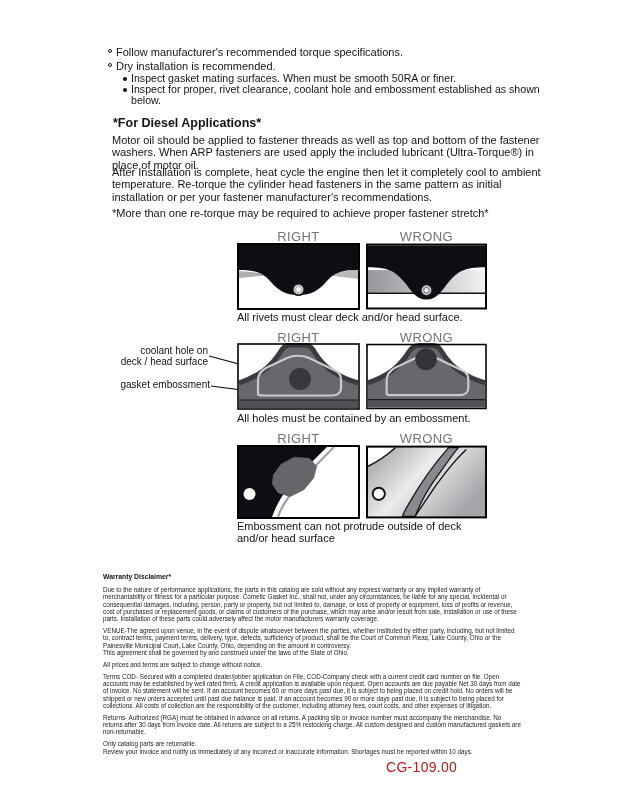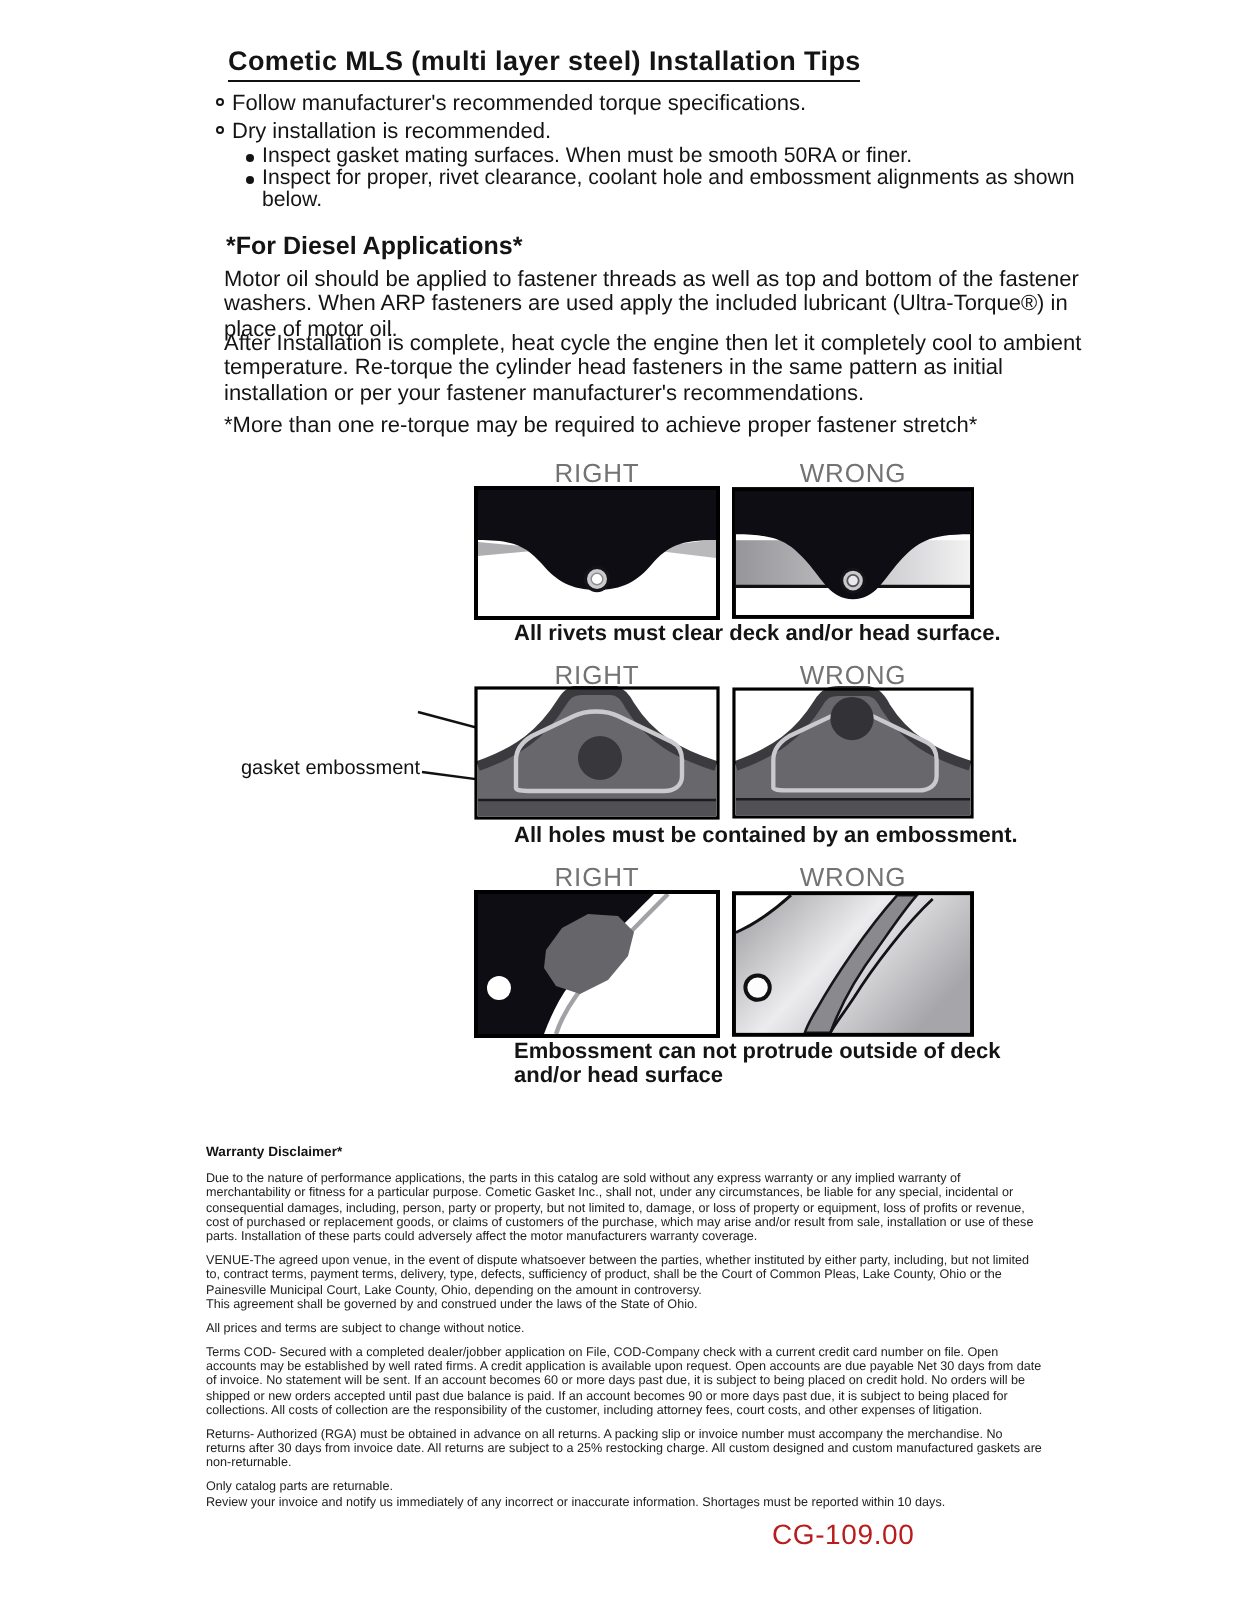--- a/index.html
+++ b/index.html
@@ -17,55 +17,54 @@
   .marker.ring { border:1px solid #141414; margin-top:4px; }
   .marker.dot  { background:#141414; margin-top:3.5px; }
 
   .diesel-h { position:absolute; left:113px; top:116px; font-size:12.5px; font-weight:bold; }
   .para { position:absolute; left:112px; width:438px; font-size:11px; line-height:12.4px; }
   .p1 { top:134px; } .p2 { top:166px; } .p3 { top:207px; }
 
   
   .fig-label { position:absolute; font-size:13px; letter-spacing:.4px; text-align:center; color:#737373; }
   .fig-box { position:absolute; display:block; }
-  .fig-caption { position:absolute; font-size:11px; font-weight:bold; line-height:11.5px;margin-left:20px; }
+  .fig-caption { position:absolute; font-size:11px; font-weight:normal; line-height:11.5px; }
 
   .callout { position:absolute; font-size:10px; line-height:10.5px; text-align:right; color:#111; }
   .leader { position:absolute; left:208px; top:346px; }
 
   .disclaimer { position:absolute; left:103px; top:573px; width:418px; }
   .disc-h { font-size:6.8px; font-weight:bold; margin-bottom:6px; }
   .dp { font-size:6.3px; line-height:7.3px; color:#222; }
   .dp.gap { margin-top:4.6px; }
 
   .page-code { position:absolute; left:386px; top:759px; font-size:14px; letter-spacing:.3px; color:#b91c1c; }
 </style>
 </head>
 <body>
 
 <div class="page">
 
-  <div class="title">Cometic MLS (multi layer steel) Installation Tips</div>
 
   <div class="bullets">
     <div class="b-line">
       <span class="marker ring"></span>
       <span>Follow manufacturer's recommended torque specifications.</span>
     </div>
     <div class="b-line">
       <span class="marker ring"></span>
       <span>Dry installation is recommended.</span>
     </div>
     <div class="b-line sub">
       <span class="marker dot"></span>
       <span>Inspect gasket mating surfaces.  When must be smooth 50RA or finer.</span>
     </div>
     <div class="b-line sub">
       <span class="marker dot"></span>
-      <span>Inspect for proper, rivet clearance, coolant hole and embossment alignments as shown below.</span>
+      <span>Inspect for proper, rivet clearance, coolant hole and embossment established as shown below.</span>
     </div>
   </div>
 
   <div class="diesel-h">*For Diesel Applications*</div>
   <p class="para p1">Motor oil should be applied to fastener threads as well as top and bottom of the fastener washers. When ARP fasteners are used apply the included lubricant (Ultra-Torque®) in place of motor oil.</p>
   <p class="para p2">After Installation is complete, heat cycle the engine then let it completely cool to ambient temperature. Re-torque the cylinder head fasteners in the same pattern as initial installation or per your fastener manufacturer's recommendations.</p>
   <p class="para p3">*More than one re-torque may be required to achieve proper fastener stretch*</p>
 
   <div class="fig-label" style="left:237px; top:229px; width:123px;">RIGHT</div>
   <div class="fig-label" style="left:366px; top:229px; width:121px;">WRONG</div>
@@ -96,20 +95,24 @@
     <circle cx="61.5" cy="47.5" r="5.8" fill="#c9c9cb" stroke="#131318" stroke-width="1.6"></circle>
     <circle cx="61.5" cy="47.5" r="2.9" fill="#e9e9eb" stroke="#55555a" stroke-width="0.9"></circle>
     <rect x="1" y="1" width="121" height="65" fill="none" stroke="#000000" stroke-width="2"></rect>
   </svg>
 
   <div class="fig-caption" style="left:237px; top:312px;">All rivets must clear deck and/or head surface.</div>
 
   <div class="fig-label" style="left:237px; top:330px; width:123px;">RIGHT</div>
   <div class="fig-label" style="left:366px; top:330px; width:121px;">WRONG</div>
 
+  <div class="callout" style="left:100px; top:346px; width:108px;">
+    <span>coolant hole on</span><br>
+    <span>deck / head surface</span>
+  </div>
   <div class="callout" style="left:100px; top:380px; width:110px;">gasket embossment</div>
 
   <svg class="leader" width="96" height="52" viewBox="0 0 96 52">
     <line x1="1" y1="10" x2="87" y2="33" stroke="#111111" stroke-width="1.2"></line>
     <line x1="3" y1="40" x2="56" y2="47" stroke="#111111" stroke-width="1.2"></line>
   </svg>
 
   <svg class="fig-box" style="left:237px; top:343px;" width="123" height="67" viewBox="0 0 123 67">
     <rect x="1" y="1" width="121" height="65" fill="#ffffff"></rect>
     <path d="M2,57 L2,40 C22,33 34,24 44,8 C47,3 50,2 54,2 L68,2 C72,2 75,4 78,10 C88,26 102,34 121,40 L121,57 Z" fill="#67676c"></path>

